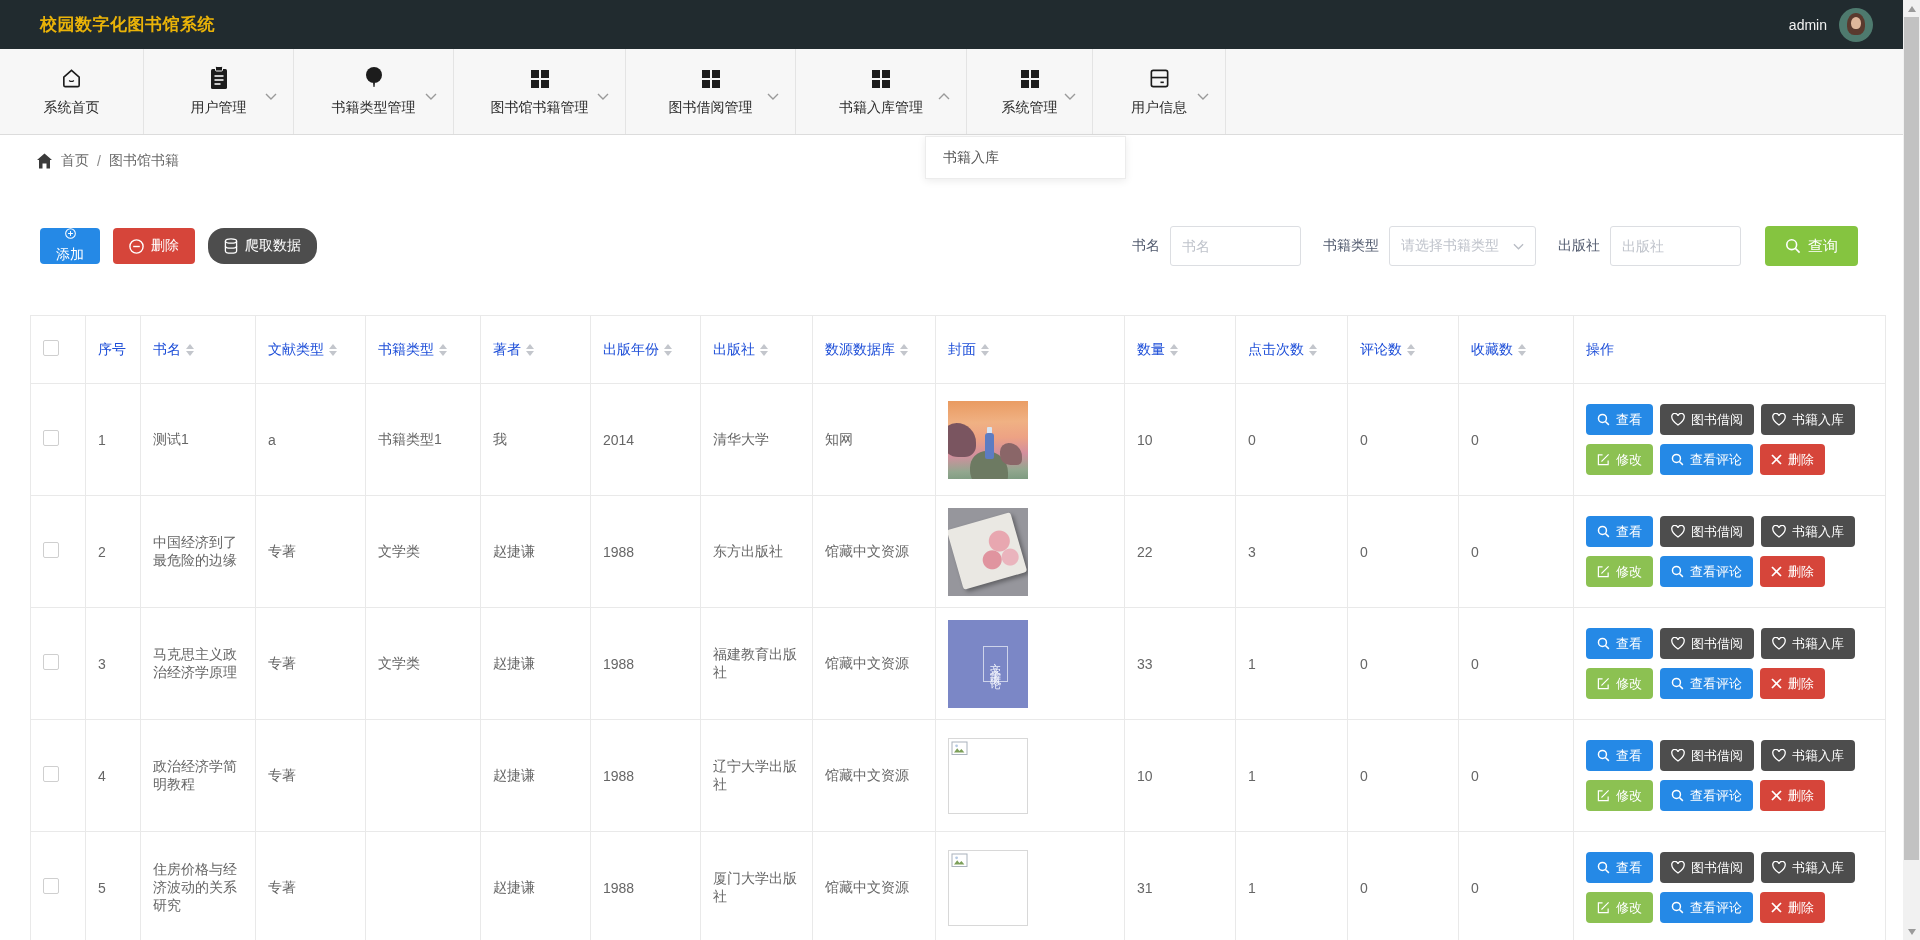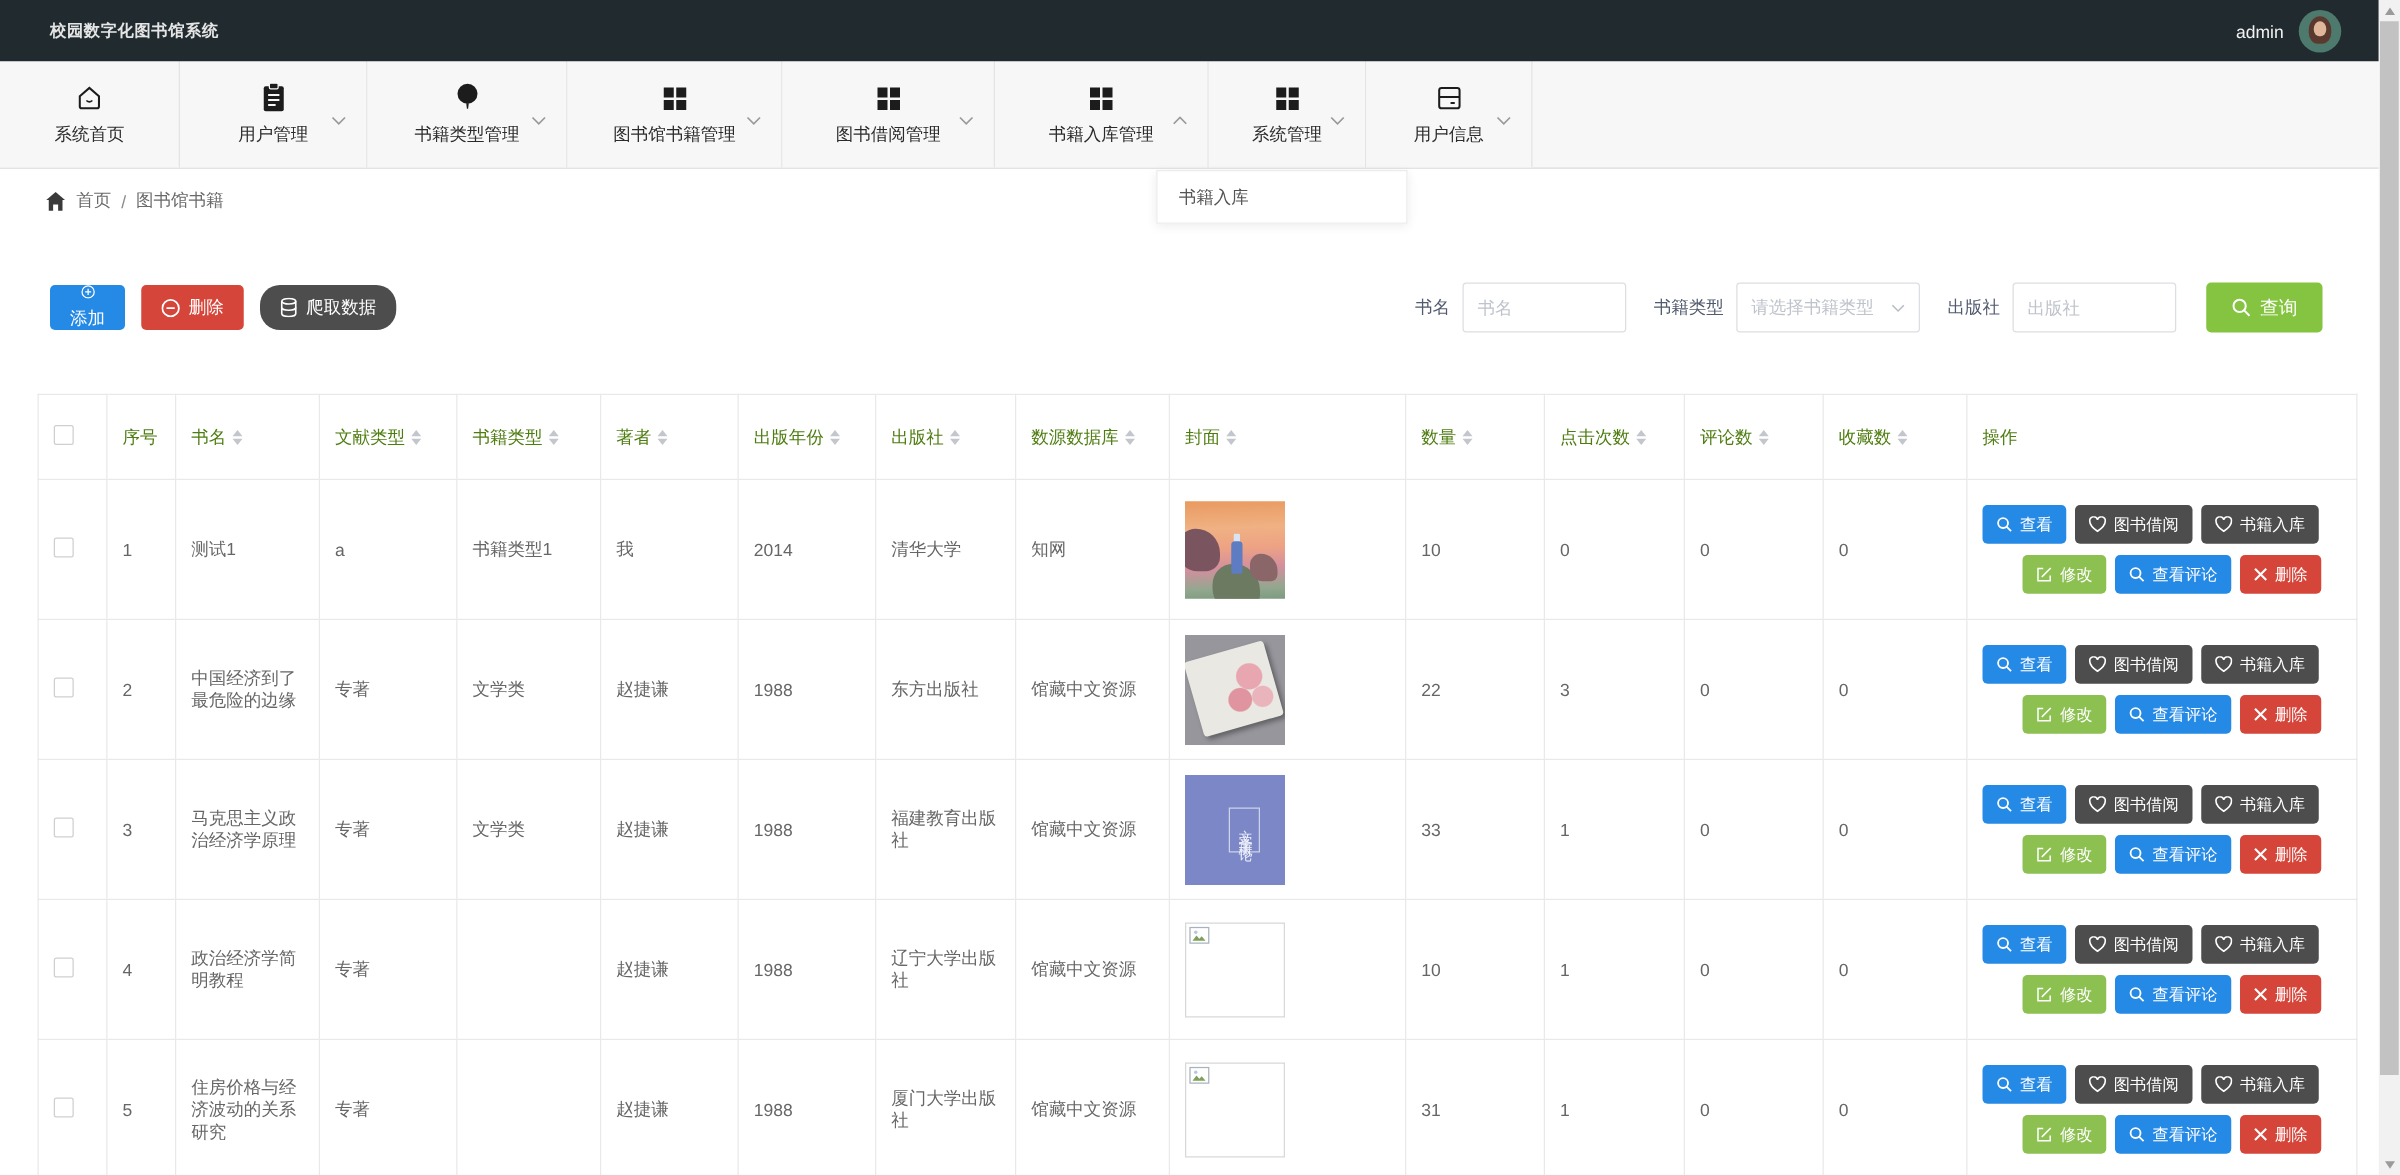--- a/index.html
+++ b/index.html
@@ -2,21 +2,21 @@
 <html><head>
 <meta charset="utf-8">
 <style>
   * { margin:0; padding:0; box-sizing:border-box; }
   html,body { width:1920px; height:940px; overflow:hidden; }
   body { font-family:"Liberation Sans","DejaVu Sans",sans-serif; background:#fff; position:relative; color:#333; }
 
   
   .topbar { position:absolute; left:0; top:0; width:1903px; height:49px; background:#212b2f;
             display:flex; align-items:center; justify-content:space-between; padding:0 30px 0 40px; z-index:30; }
-  .topbar .title { color:#e5e5e5; font-size:13px; font-weight:600; letter-spacing:.5px; }
+  .topbar .title { color:#eab308; font-size:17px; font-weight:600; letter-spacing:.5px; }
   .topbar .userbox { display:flex; align-items:center; gap:12px; }
   .topbar .username { color:#f2f2f2; font-size:14px; }
   .avatar { width:34px; height:34px; border-radius:50%; overflow:hidden; position:relative;
             background:#4e7a6e; }
   .avatar::before { content:""; position:absolute; left:8px; top:5px; width:18px; height:22px;
             background:#5a3a2e; border-radius:50% 50% 40% 40%; }
   .avatar::after { content:""; position:absolute; left:12px; top:9px; width:10px; height:12px;
             background:#dfb79b; border-radius:50% 50% 45% 45%; }
 
   
@@ -56,36 +56,36 @@
   .f-select { width:147px; height:40px; border:1px solid #dcdee2; border-radius:3px; padding:0 11px;
               display:flex; align-items:center; justify-content:space-between; cursor:pointer; background:#fff; }
   .f-select .sel-text { font-size:14px; color:#bfc3cb; white-space:nowrap; }
   .btn-search { background:#85c440; height:40px; padding:16px 20px; font-size:15px; margin-left:14px; border-radius:4px; }
 
   
   .table-wrap { position:absolute; left:30px; top:315px; width:1855px; }
   table { width:100%; border-collapse:collapse; table-layout:fixed; }
   th, td { border:1px solid #e9e9e9; font-weight:400; text-align:left; vertical-align:middle;
            padding:8px 12px; font-size:14px; overflow:hidden; }
-  thead th { height:68px; color:#4d7c0f; }
+  thead th { height:68px; color:#1d4ed8; }
   tbody td { height:112px; color:#666; }
   .th-inner { display:inline-flex; align-items:center; gap:5px; flex-wrap:wrap; }
   .sorter { display:inline-flex; flex-direction:column; gap:2px; cursor:pointer; }
   .caret-up { width:0; height:0; border-left:4px solid transparent; border-right:4px solid transparent; border-bottom:5px solid #c3c6cc; }
   .caret-down { width:0; height:0; border-left:4px solid transparent; border-right:4px solid transparent; border-top:5px solid #c3c6cc; }
   .cb { display:inline-block; width:16px; height:16px; border:1px solid #cfcfcf; border-radius:2px; background:#fff; cursor:pointer; }
 
   
   .actions { display:flex; flex-direction:column; gap:9px; }
   .actions .arow { display:flex; gap:7px; }
   .abtn { display:inline-flex; align-items:center; gap:6px; height:31px; padding:0 11px; border:none;
           border-radius:4px; color:#fff; font-size:13px; cursor:pointer; font-family:Liberation Sans, sans-serif; white-space:nowrap; }
   .a-view, .a-comments { background:#2589e6; }
   .a-borrow, .a-stock { background:#4d4d4d; }
-  .a-edit { background:#8cc152;margin-left:32px; }
+  .a-edit { background:#8cc152; }
   .a-delete { background:#d6453a; }
 
   
   .cover { width:80px; position:relative; overflow:hidden; }
   .cover-anime { height:78px;
      background:linear-gradient(178deg,#e99a60 0%,#f0b183 28%,#eda284 48%,#d38f9e 68%,#93a78f 88%,#7d9b80 100%); }
   .cover-anime::before { content:""; position:absolute; left:-6px; top:22px; width:34px; height:34px;
      background:#7a5560; border-radius:45% 60% 35% 50%;
      box-shadow:52px 14px 0 -6px #8a6668, 30px 30px 0 2px #6d7a62; }
   .cover-anime::after { content:""; position:absolute; left:37px; top:32px; width:9px; height:26px;

